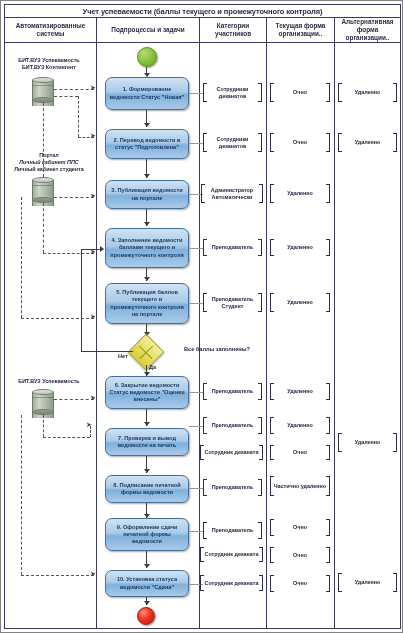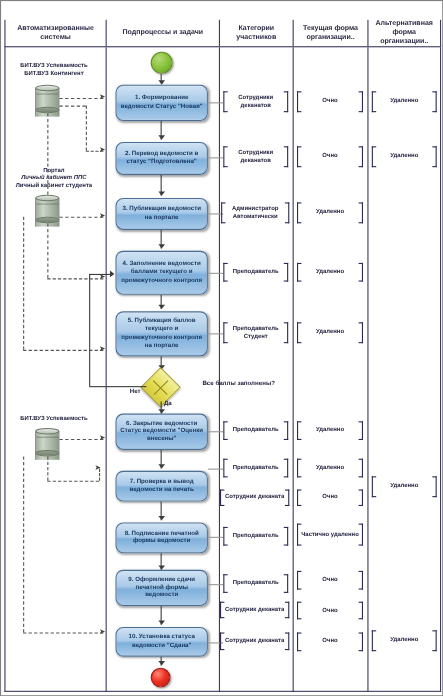--- a/index.html
+++ b/index.html
@@ -195,20 +195,23 @@
     font-family: "DejaVu Sans", sans-serif;
   }
   
   .leader { position: absolute; height: 0; border-top: 1px solid #9a9a9a; }
 </style>
 </head>
 <body>
 
 <div id="page">
 
+  <div id="title-bar">
+    <span class="t">Учет успеваемости (баллы текущего и промежуточного контроля)</span>
+  </div>
 
   <div id="header-band">
     <div class="col-head" style="width:92px;">
       <span>Автоматизированные системы</span>
     </div>
     <div class="col-head" style="width:103px;">
       <span>Подпроцессы и задачи</span>
     </div>
     <div class="col-head" style="width:67px;">
       <span>Категории участников</span>

